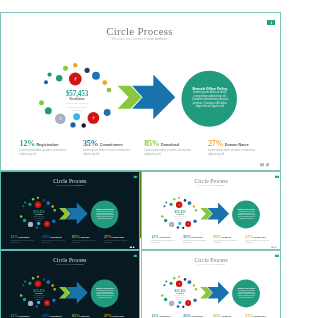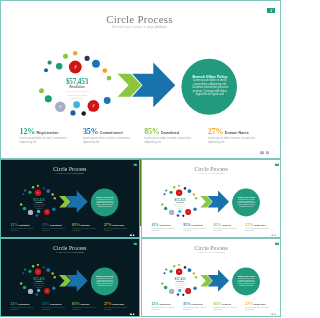--- a/index.html
+++ b/index.html
@@ -1,17 +1,17 @@
 <!DOCTYPE html>
 <html><head>
 <meta charset="utf-8">
 <style>
   html,body{margin:0;padding:0;background:#ffffff;}
   body{width:281px;height:318px;overflow:hidden;font-family:"Liberation Sans",sans-serif;-webkit-font-smoothing:antialiased;}
-  #root{position:relative;width:281px;height:226px;background:#4d7c0f;will-change:transform;}
+  #root{position:relative;width:281px;height:226px;background:#4d7c0f;will-change:transform;margin-top:12px;}
 
   .frame{position:absolute;box-sizing:border-box;overflow:hidden;}
   .frame .scaler{position:absolute;left:0;top:0;width:281px;height:158px;transform-origin:0 0;}
 
   .canvas{position:relative;width:281px;height:158px;}
 
   .badge{position:absolute;left:265.7px;top:6.8px;width:8.6px;height:5.5px;}
   .badge svg{display:block;width:8.6px;height:5.5px;}
 
   .title{position:absolute;left:0;top:11.6px;width:277px;text-align:center;

